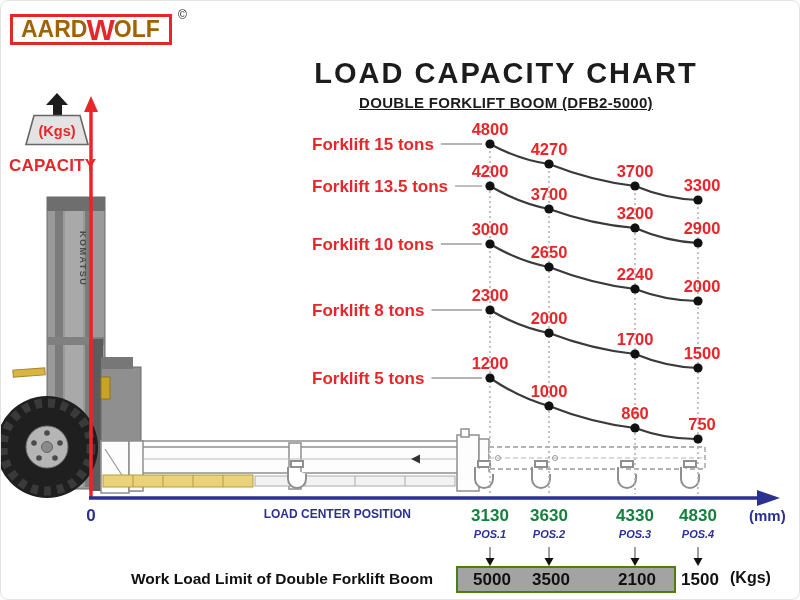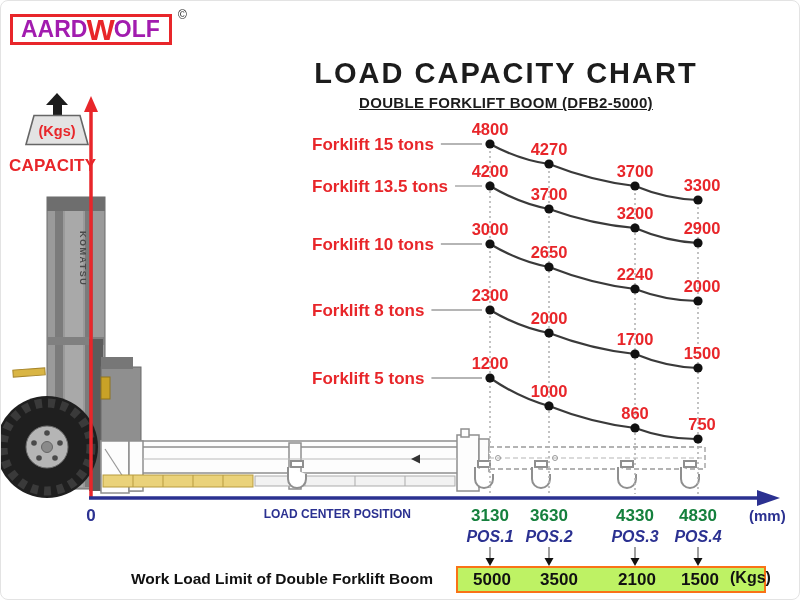--- a/index.html
+++ b/index.html
@@ -4,21 +4,21 @@
 <style>
   * { margin:0; padding:0; box-sizing:border-box; }
   html,body { width:800px; height:600px; }
   body { font-family:"Liberation Sans", sans-serif; background:#fff; overflow:hidden; }
   .page { position:relative; width:800px; height:600px; background:#fff; border:1px solid #e3e3e3; border-radius:8px; }
 
   
   .logo { position:absolute; left:9px; top:13px; }
   .logo-box { border:3px solid #e8262a; background:#fff; padding:1px 9px 1px 8px;
               display:inline-flex; align-items:center; height:31px; }
-  .logo-box .t { font-weight:bold; font-size:23px; color:#a21caf; letter-spacing:0; }
+  .logo-box .t { font-weight:bold; font-size:23px; color:#a16207; letter-spacing:0; }
   .logo-box .wolf { font-weight:bold; font-size:30px; color:#e8262a; margin:0 -1px; line-height:20px; }
   .logo-c { position:absolute; right:-15px; top:-6px; font-size:12px; color:#222; }
 
   
   .header { position:absolute; left:210px; top:20px; width:590px; text-align:center; }
   .title { font-size:29px; font-weight:bold; color:#1c1c1c; letter-spacing:2px;margin-top:36px; }
   .subtitle { font-size:15px; font-weight:bold; color:#1c1c1c; margin-top:4px; letter-spacing:.3px;text-decoration:underline; }
 
   
   .weight-arrow-shaft { position:absolute; left:52px; top:103px; width:9px; height:13px; background:#1c1c1c; }
@@ -31,27 +31,27 @@
   
   .axis-origin { position:absolute; left:78px; top:505px; width:24px; text-align:center;
         font-size:17px; font-weight:bold; color:#2b3191; }
   .axis-title { position:absolute; left:160px; top:506px; width:250px; text-align:right;
         font-size:12px; font-weight:bold; color:#2b3191; }
   .axis-unit { position:absolute; left:748px; top:506px; width:50px; text-align:left;
         font-size:15px; font-weight:bold; color:#2b3191; }
   .pos-value { position:absolute; top:505px; width:80px; text-align:center;
         font-size:17px; font-weight:bold; color:#15803d; }
   .pos-name { position:absolute; top:527px; width:80px; text-align:center;
-        font-size:16px; font-weight:bold; font-style:italic; color:#2b3191; }
+        font-size:11px; font-weight:bold; font-style:italic; color:#2b3191; }
 
   
   .wll-label { position:absolute; left:130px; top:569px; width:318px; 
         font-size:15.5px; font-weight:bold; color:#111; }
-  .wll-box { position:absolute; left:455px; top:565px; width:310px; height:27px;
-        background:#bef264; border:2px solid #f97316; }
+  .wll-box { position:absolute; left:455px; top:565px; width:220px; height:27px;
+        background:#a3a3a3; border:2px solid #4d7c0f; }
   .wll-cell { position:absolute; top:1px; width:64px; text-align:center;
         font-size:17px; font-weight:bold; color:#111; line-height:21px; }
   .wll-unit { position:absolute; left:729px; top:568px; font-size:16px; font-weight:bold; color:#111; }
 
   svg { position:absolute; }
   .overlay { left:0; top:0; pointer-events:none; }
 </style>
 </head>
 <body>
 
@@ -239,19 +239,19 @@
       <div class="pos-name" style="left: 508px;">POS.2</div>
       <div class="pos-value" style="left: 594px;">4330</div>
       <div class="pos-name" style="left: 594px;">POS.3</div>
       <div class="pos-value" style="left: 657px;">4830</div>
       <div class="pos-name" style="left: 657px;">POS.4</div>
     </div>
 
   <div class="wll-label">Work Load Limit of Double Forklift Boom</div>
   <div class="wll-box" id="wll-box">
       <div class="wll-cell" style="left: 2px;">5000</div>
-      <div class="wll-cell" style="left: 69px;">3500</div>
+      <div class="wll-cell" style="left: 61px;">3500</div>
       <div class="wll-cell" style="left: 147px;">2100</div>
       <div class="wll-cell" style="left: 210px;">1500</div>
     </div>
   <div class="wll-unit">(Kgs)</div>
 
 </div>
 
 </body></html>

